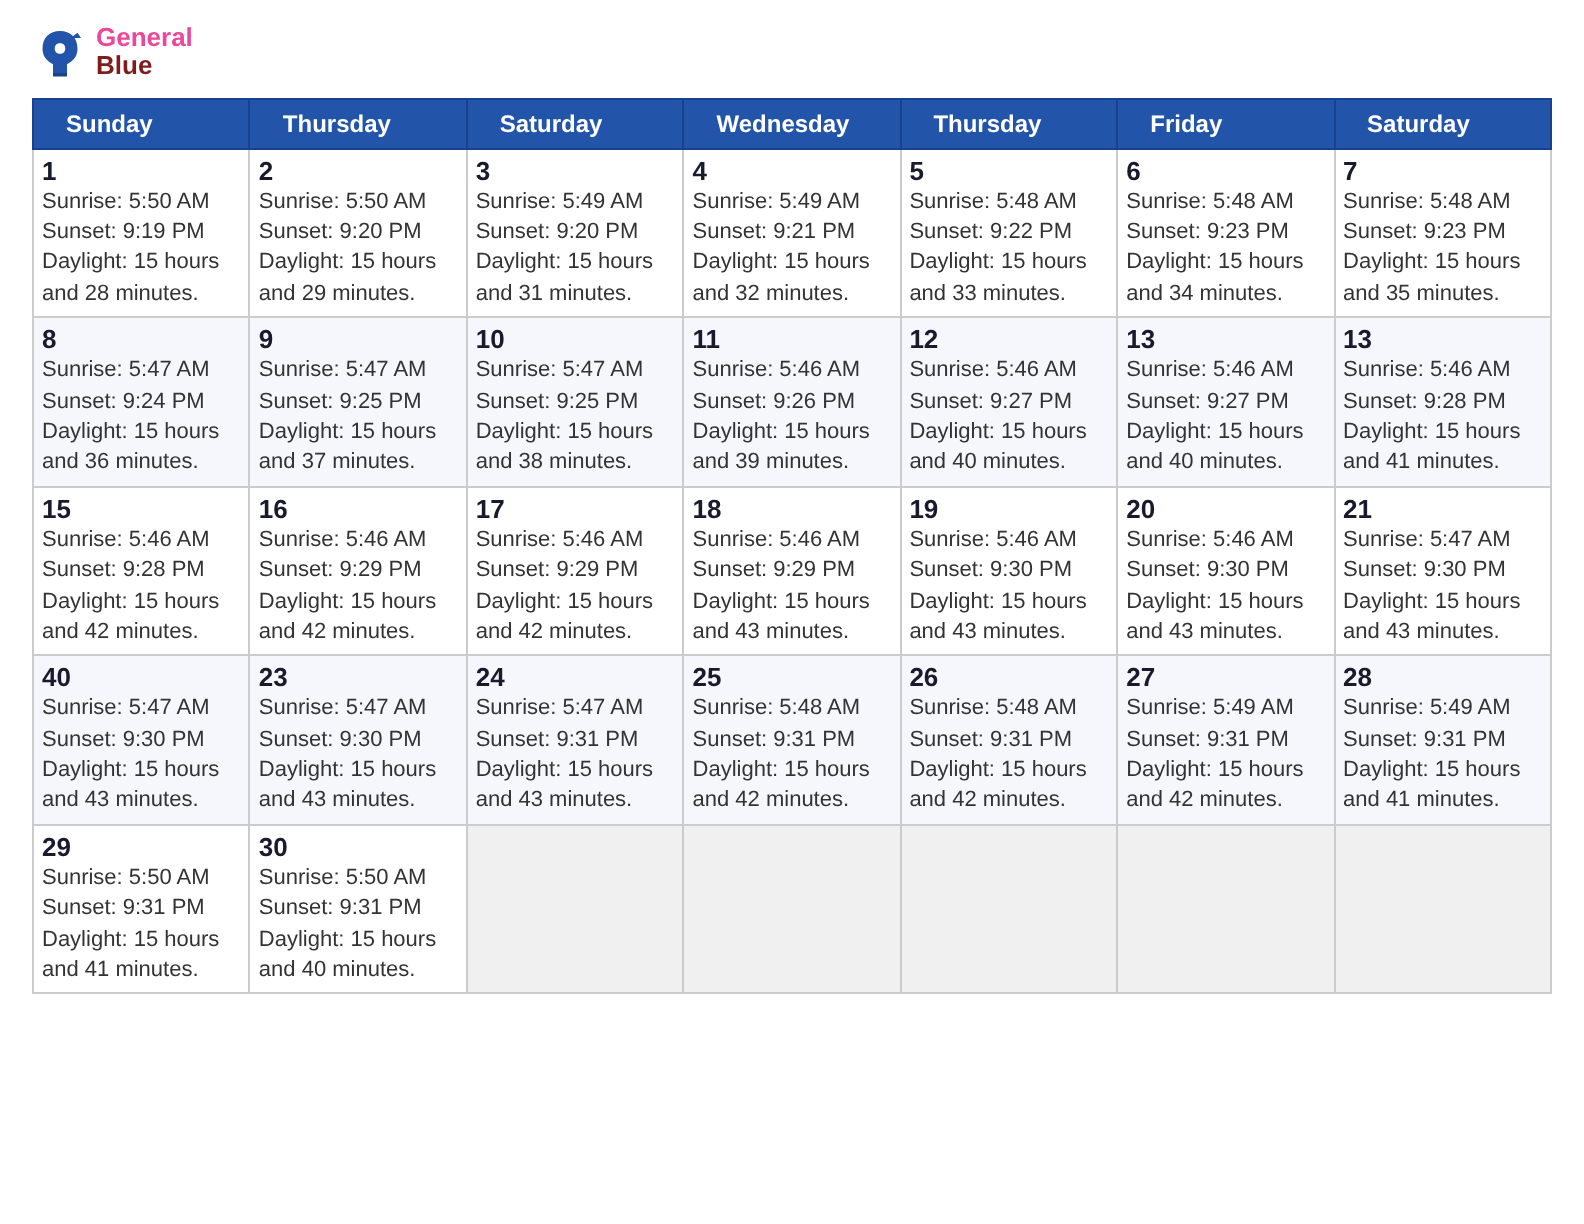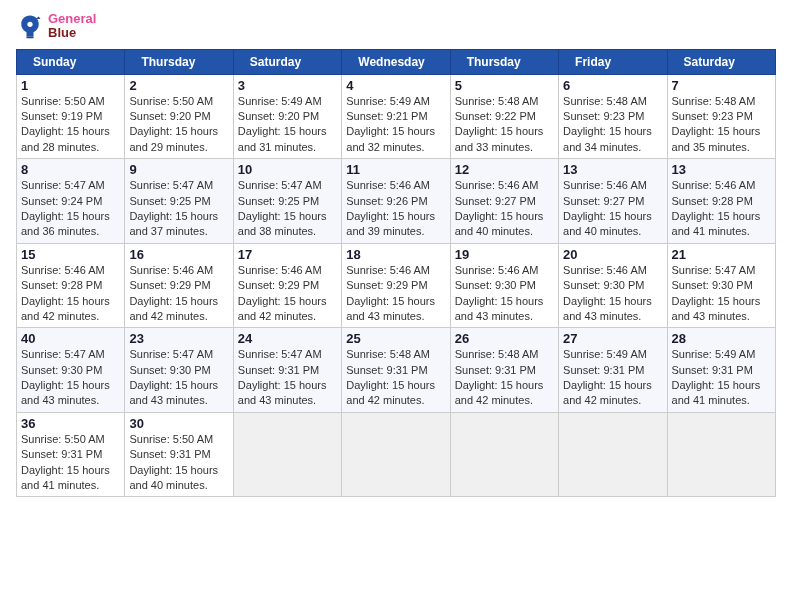--- a/index.html
+++ b/index.html
@@ -164,21 +164,21 @@
         <tr>
           <td><span class="day-num">40</span><span class="day-info">Sunrise: 5:47 AM<br>Sunset: 9:30 PM<br>Daylight: 15 hours and 43 minutes.</span></td>
           <td><span class="day-num">23</span><span class="day-info">Sunrise: 5:47 AM<br>Sunset: 9:30 PM<br>Daylight: 15 hours and 43 minutes.</span></td>
           <td><span class="day-num">24</span><span class="day-info">Sunrise: 5:47 AM<br>Sunset: 9:31 PM<br>Daylight: 15 hours and 43 minutes.</span></td>
           <td><span class="day-num">25</span><span class="day-info">Sunrise: 5:48 AM<br>Sunset: 9:31 PM<br>Daylight: 15 hours and 42 minutes.</span></td>
           <td><span class="day-num">26</span><span class="day-info">Sunrise: 5:48 AM<br>Sunset: 9:31 PM<br>Daylight: 15 hours and 42 minutes.</span></td>
           <td><span class="day-num">27</span><span class="day-info">Sunrise: 5:49 AM<br>Sunset: 9:31 PM<br>Daylight: 15 hours and 42 minutes.</span></td>
           <td><span class="day-num">28</span><span class="day-info">Sunrise: 5:49 AM<br>Sunset: 9:31 PM<br>Daylight: 15 hours and 41 minutes.</span></td>
         </tr>
         <tr>
-          <td><span class="day-num">36</span><span class="day-info">Sunrise: 5:50 AM<br>Sunset: 9:31 PM<br>Daylight: 15 hours and 41 minutes.</span></td>
+          <td><span class="day-num">29</span><span class="day-info">Sunrise: 5:50 AM<br>Sunset: 9:31 PM<br>Daylight: 15 hours and 41 minutes.</span></td>
           <td><span class="day-num">30</span><span class="day-info">Sunrise: 5:50 AM<br>Sunset: 9:31 PM<br>Daylight: 15 hours and 40 minutes.</span></td>
           <td class="empty-cell"></td>
           <td class="empty-cell"></td>
           <td class="empty-cell"></td>
           <td class="empty-cell"></td>
           <td class="empty-cell"></td>
         </tr>
       </tbody>
   </table>
 </div>

